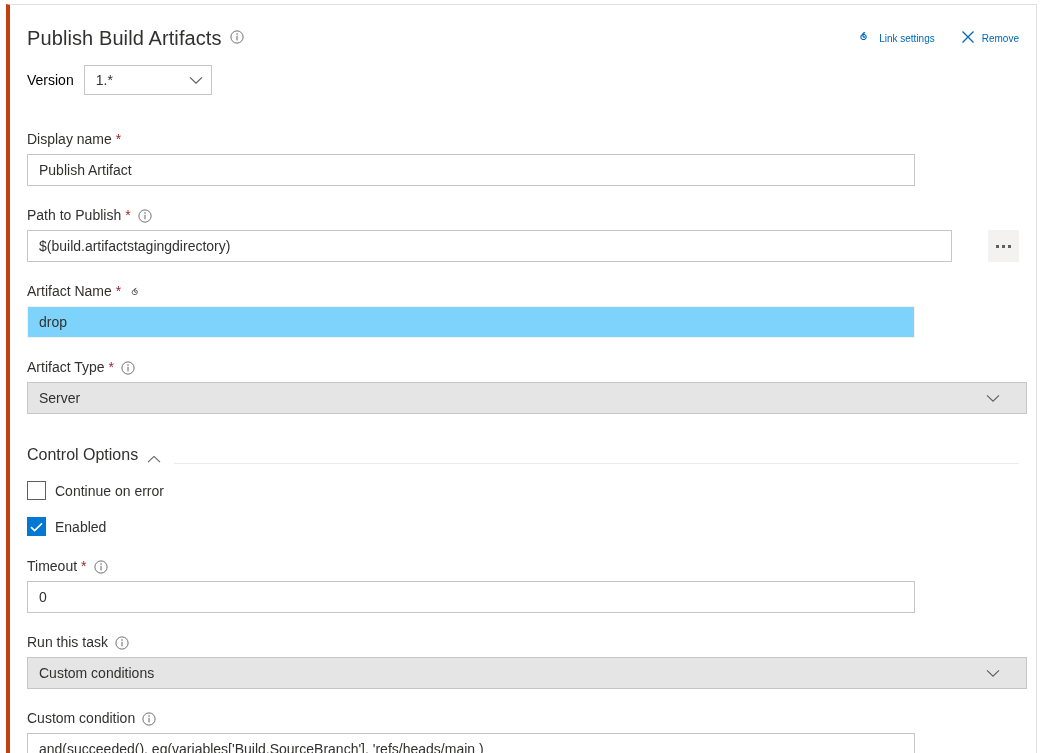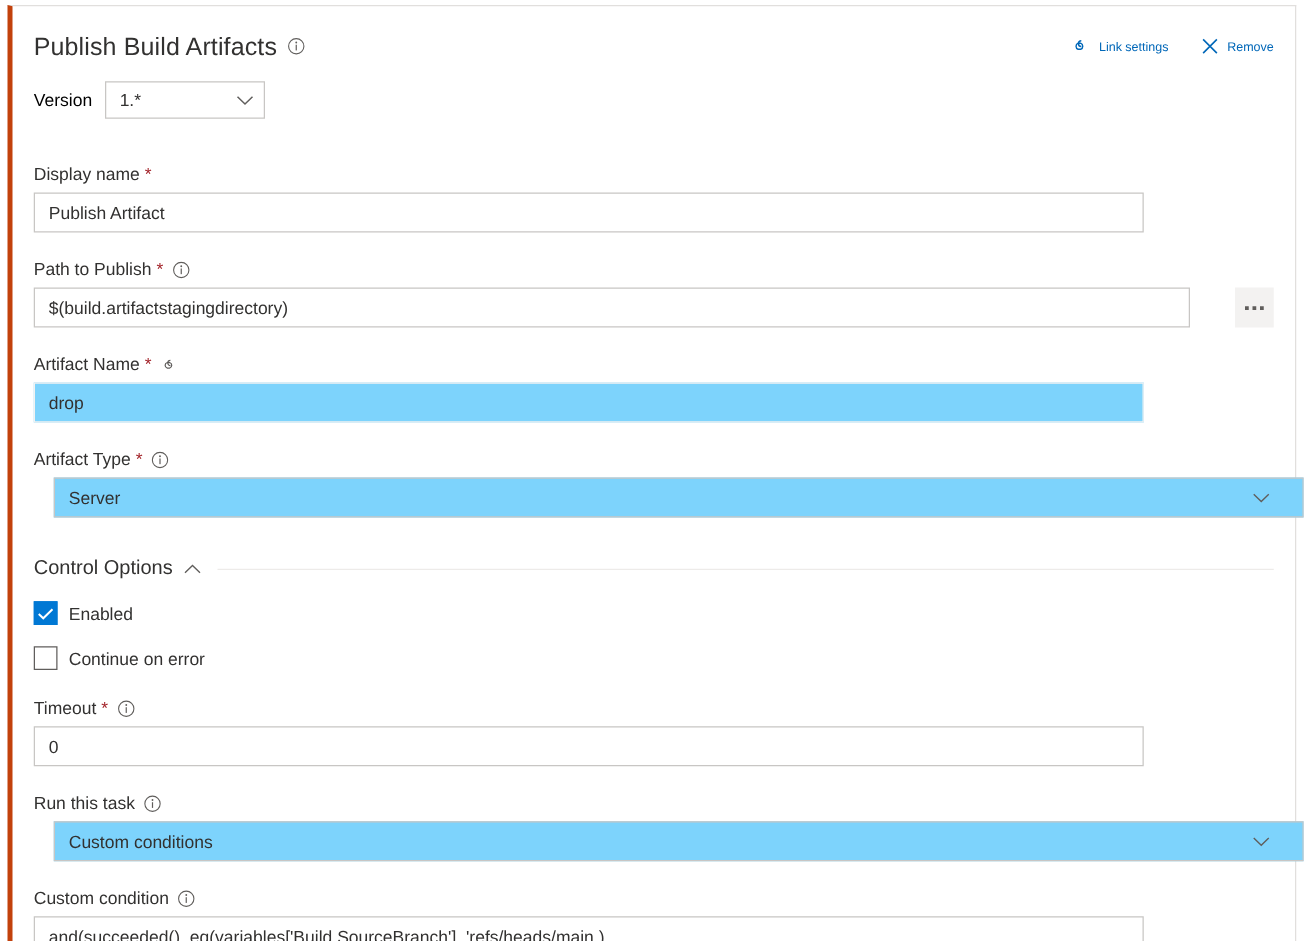--- a/index.html
+++ b/index.html
@@ -91,29 +91,29 @@
     background: #f3f2f1; border: none;
     display: flex; align-items: center; justify-content: center;
     gap: 3px; cursor: pointer;
   }
   .browse-btn i {
     width: 3px; height: 3px; background: #605e5c; display: block;
   }
 
   .select-input {
     width: 1000px; height: 32px;
-    border: 1px solid #c8c6c4; background: #7dd3fc;
+    border: 1px solid #c8c6c4; background: #e5e5e5;
     font-size: 14px; color: #323130;
     display: flex; align-items: center; justify-content: space-between;
-    padding: 0 26px 0 11px; cursor: pointer; margin-left: 16px;
+    padding: 0 26px 0 11px; cursor: pointer;
   }
 
   
   .section-head {
-    display: flex; align-items: center;
+    display: flex; align-items: flex-end;
     margin-top: 32px; cursor: pointer;
   }
   .section-title { font-size: 16px; color: #323130; font-weight: 400; }
   .section-chev { margin-left: 9px; display: flex; align-items: center; }
   .section-rule {
     flex: 1; height: 1px; background: #edebe9; margin-left: 13px;
   }
 
   
   .cb-row { display: flex; align-items: center; margin-top: 17px; cursor: pointer; }
@@ -263,33 +263,33 @@
     <span class="section-title">Control Options</span>
     <span class="section-chev">
       <svg width="14" height="9" viewBox="0 0 14 9">
         <path d="M1 7.2 L7 1.4 L13 7.2" fill="none" stroke="#605e5c" stroke-width="1.1"></path>
       </svg>
     </span>
     <span class="section-rule"></span>
   </div>
 
   <div class="cb-row">
+    <span class="cb"></span>
+    <span class="cb-label">Continue on error</span>
+  </div>
+
+  <div class="cb-row">
     <span class="cb checked">
       <svg width="13" height="10" viewBox="0 0 13 10">
         <path d="M1 5.2 L4.6 8.6 L12 1.4" fill="none" stroke="#ffffff" stroke-width="1.6"></path>
       </svg>
     </span>
     <span class="cb-label">Enabled</span>
   </div>
 
-  <div class="cb-row">
-    <span class="cb"></span>
-    <span class="cb-label">Continue on error</span>
-  </div>
-
   <div class="field" style="margin-top:22px">
     <div class="field-label">
       <span>Timeout</span>
       <span class="req">*</span>
       <span class="label-ico">
         <svg width="14" height="14" viewBox="0 0 16 16">
           <circle cx="8" cy="8" r="7" fill="none" stroke="#605e5c" stroke-width="1"></circle>
           <circle cx="8" cy="4.6" r=".85" fill="#605e5c"></circle>
           <rect x="7.45" y="6.6" width="1.1" height="5.2" fill="#605e5c"></rect>
         </svg>

